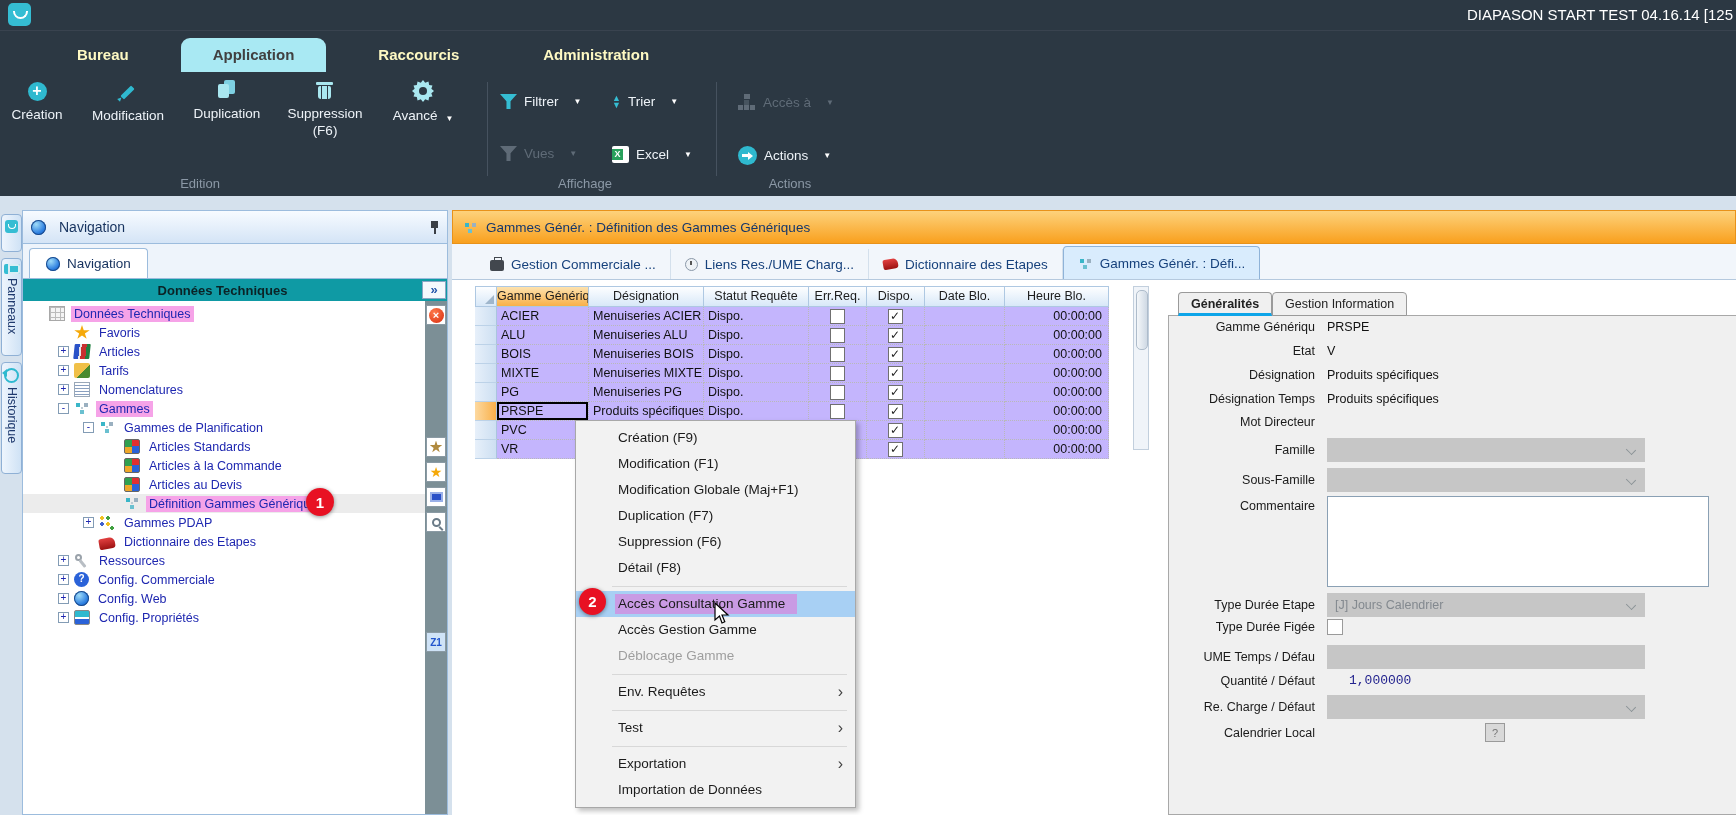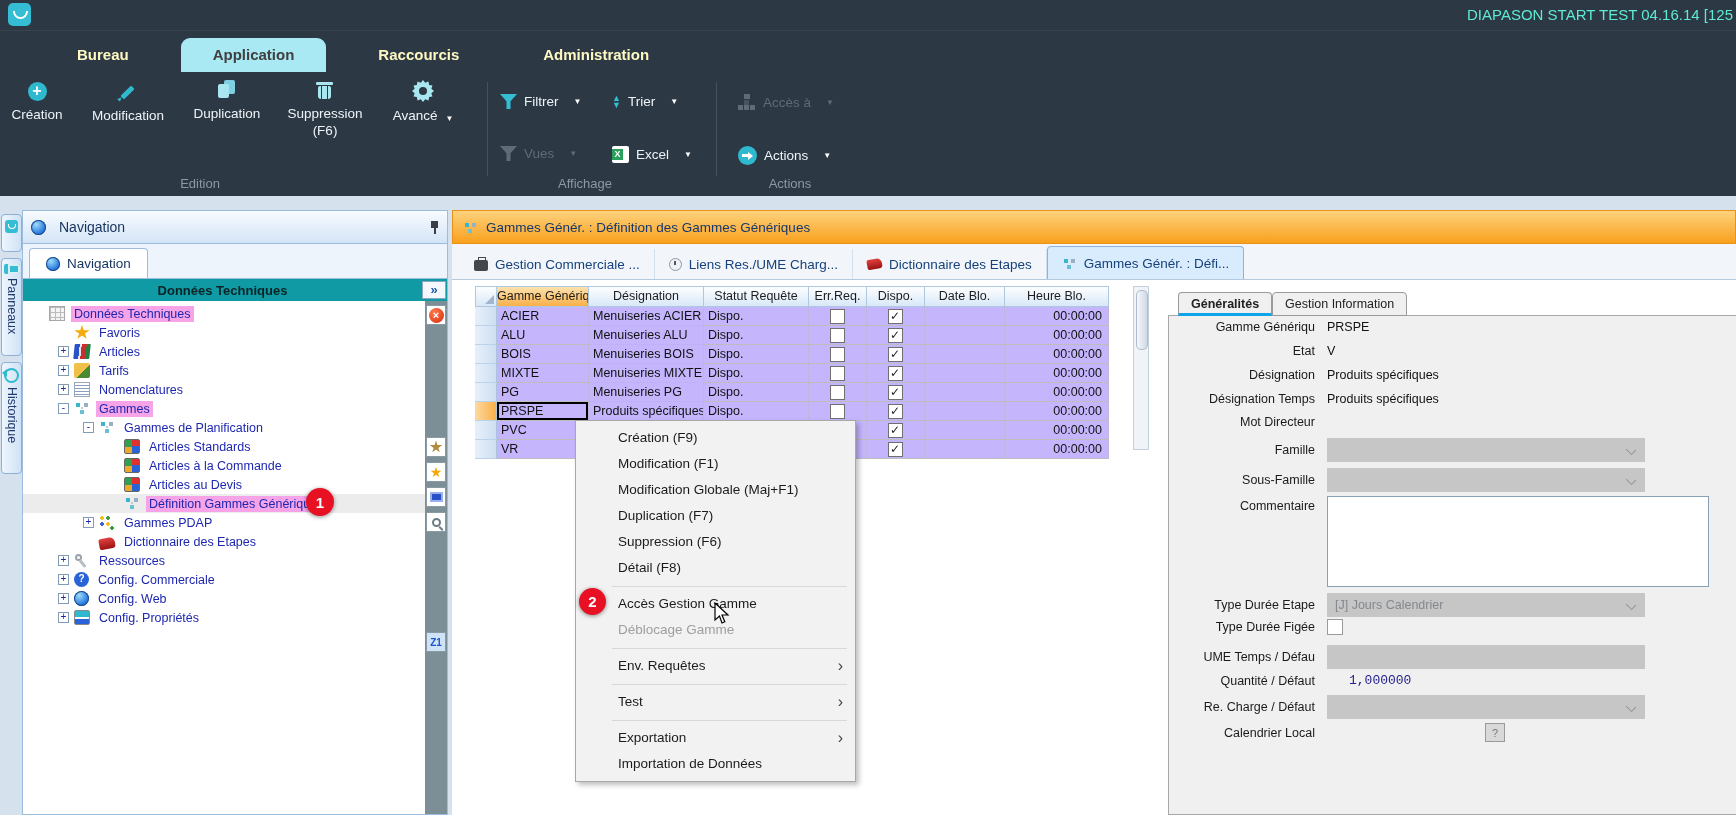--- a/index.html
+++ b/index.html
@@ -4,21 +4,21 @@
 <style>
   html,body{margin:0;padding:0}
   body{position:relative;width:1736px;height:815px;overflow:hidden;
        font-family:"Liberation Sans",sans-serif;background:#d5e1ed;}
 
   
   .titlebar{position:absolute;left:0;top:0;width:100%;height:30px;background:#2c3843;}
   .app-logo{position:absolute;left:8px;top:3px;width:23px;height:23px;border-radius:5px;background:#35bdd3;}
   .app-logo::after{content:"";position:absolute;left:5px;top:8px;width:11px;height:6px;
        border:2.5px solid #fff;border-top:none;border-radius:0 0 12px 12px;}
-  .title-text{position:absolute;right:3px;top:6px;color:#5eead4;font-size:15px;white-space:nowrap}
+  .title-text{position:absolute;right:3px;top:6px;color:#ffffff;font-size:15px;white-space:nowrap}
 
   
   .ribbon-tabs{position:absolute;left:0;top:30px;width:100%;height:42px;background:#2c3843;
        border-top:1px solid #39434f;display:flex;align-items:flex-end;padding-left:45px;box-sizing:border-box;gap:20px;}
   .rtab{height:34px;line-height:34px;padding:0 32px;color:#fef9c3;font-weight:bold;font-size:15px;}
   .rtab.active{background:#a9e9f3;color:#404040;border-radius:9px 9px 0 0;}
 
   
   .ribbon-body{position:absolute;left:0;top:72px;width:100%;height:124px;background:#2c3843;}
   .rsep{position:absolute;top:10px;width:1px;height:94px;background:#46525f;}
@@ -135,21 +135,21 @@
   .ico-search{width:9px;height:9px;border:2px solid #6a7b88;border-radius:50%;position:relative;box-sizing:border-box}
   .ico-search::after{content:"";position:absolute;left:6px;top:6px;width:2px;height:5px;background:#6a7b88;transform:rotate(-45deg)}
   .sbtn.zoombtn{background:#cfe3f7;color:#2255cc;font-size:10px;font-weight:bold}
 
   
   .doc-bg{position:absolute;left:452px;top:280px;right:0;bottom:0;background:#fff}
   .doc-titlebar{position:absolute;left:452px;top:210px;right:0;height:34px;
       background:linear-gradient(#fdd27c,#f9a01e);border:1px solid #e8921a;box-sizing:border-box;
       display:flex;align-items:center;padding-left:10px;gap:8px;color:#15376b;font-size:13.5px}
   .doc-tabs{position:absolute;left:452px;top:244px;right:0;height:36px;background:#f2f6fb;
-      border-bottom:1px solid #b5c9de;box-sizing:border-box;display:flex;align-items:flex-end;padding-left:8px}
+      border-bottom:1px solid #b5c9de;box-sizing:border-box;display:flex;align-items:flex-end;padding-left:24px}
   .dtab-doc{height:30px;display:flex;align-items:center;gap:7px;padding:0 14px;color:#16417c;font-size:13.5px;
       border-right:1px solid #d4e0ec;white-space:nowrap}
   .dtab-doc.active{background:#d9ecfd;border:1px solid #8fb3d8;border-bottom:none;border-radius:4px 4px 0 0;height:32px}
   .ic-briefcase{width:14px;height:11px;background:#42474e;border-radius:2px;position:relative;margin-top:2px}
   .ic-briefcase::before{content:"";position:absolute;left:4px;top:-3px;width:6px;height:3px;border:1.5px solid #42474e;border-bottom:none}
   .ic-clock{width:13px;height:13px;border-radius:50%;background:#eef2f6;border:1.5px solid #8a98a8;position:relative;box-sizing:border-box}
   .ic-clock::after{content:"";position:absolute;left:4.5px;top:2px;width:1.5px;height:4px;background:#555}
   .ic-redbook2{width:15px;height:10px;background:linear-gradient(#e24040,#9c1212);border-radius:2px 5px 3px 2px;transform:rotate(-10deg)}
   .ic-network2{width:15px;height:13px;background:
       radial-gradient(circle 2.5px at 4px 4px,#3ab6c8 97%,transparent),
@@ -625,20 +625,23 @@
 </div>
 
 <div class="cmenu">
   <div class="mi">Création (F9)</div>
   <div class="mi">Modification (F1)</div>
   <div class="mi">Modification Globale (Maj+F1)</div>
   <div class="mi">Duplication (F7)</div>
   <div class="mi">Suppression (F6)</div>
   <div class="mi">Détail (F8)</div>
   <div class="msep"></div>
+  <div class="mi hl">
+    <span class="band">Accès Consultation Gamme</span>
+  </div>
   <div class="mi">Accès Gestion Gamme</div>
   <div class="mi dis">Déblocage Gamme</div>
   <div class="msep"></div>
   <div class="mi">
     <span>Env. Requêtes</span>
     <span class="subarrow">›</span>
   </div>
   <div class="msep"></div>
   <div class="mi">
     <span>Test</span>

